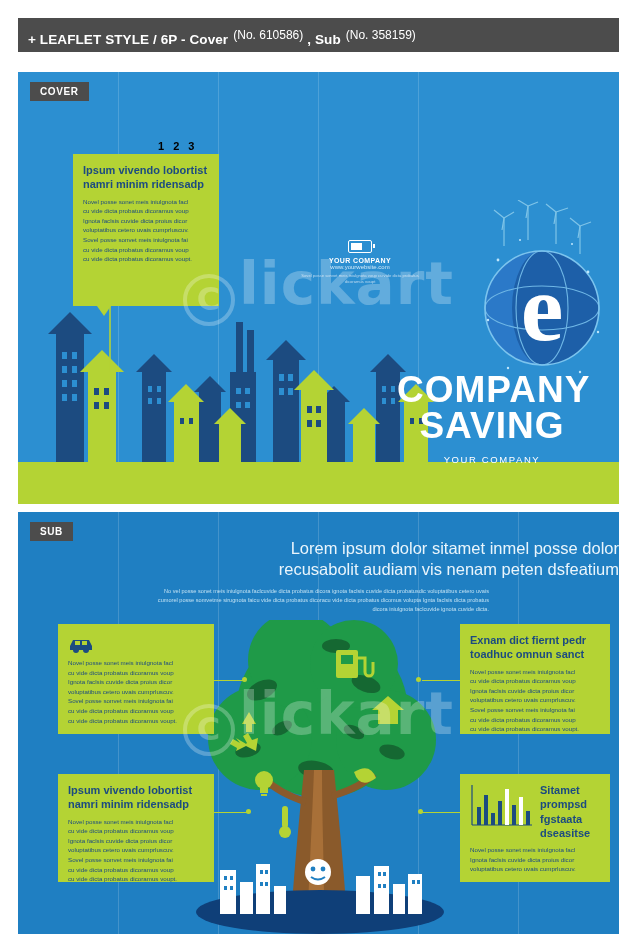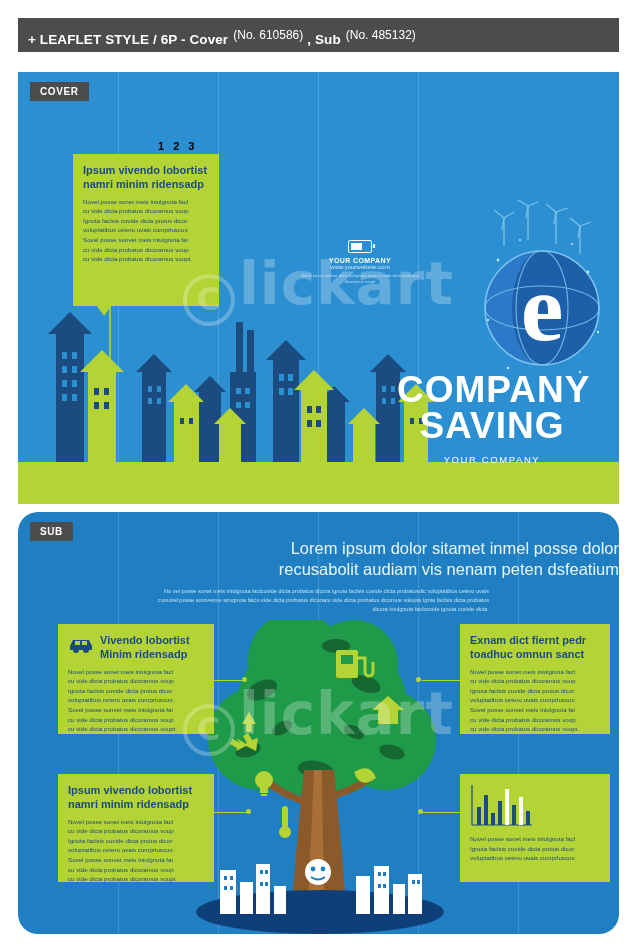--- a/index.html
+++ b/index.html
@@ -43,21 +43,21 @@
 
   
   .panel {
     position: absolute;
     left: 18px;
     width: 601px;
     background: #2a8fd0;
     overflow: hidden;
   }
   #cover-panel { top: 72px; height: 432px; background: #2c8fd1; }
-  #sub-panel   { top: 512px; height: 422px; background: #1f7fc2; border-radius: 20px; }
+  #sub-panel   { top: 512px; height: 422px; background: #1f7fc2; }
 
   
   .fold {
     position: absolute;
     top: 0;
     bottom: 0;
     width: 1px;
     background: rgba(255,255,255,0.16);
   }
 
@@ -249,21 +249,21 @@
   svg { display: block; }
   .layer { position: absolute; left: 0; top: 0; }
 </style>
 </head>
 <body>
 
 <div class="header-bar">
   <span class="header-title">+ LEAFLET STYLE / 6P - Cover</span>
   <span class="header-sub" style="margin-left:5px">(No. 610586)</span>
   <span class="header-title" style="margin-left:4px">, Sub</span>
-  <span class="header-sub" style="margin-left:5px">(No. 485132)</span>
+  <span class="header-sub" style="margin-left:5px">(No. 358159)</span>
 </div>
 
 <div class="panel" id="cover-panel">
 
   <div class="fold" style="left:100px"></div>
   <div class="fold" style="left:200px"></div>
   <div class="fold" style="left:300px"></div>
   <div class="fold" style="left:400px"></div>
 
   <svg class="layer" width="601" height="432">
@@ -523,22 +523,20 @@
   <div class="dot" style="left:228px; top:297px"></div>
   <div class="dot" style="left:400px; top:297px"></div>
 
   <div class="greenbox" style="left:40px; top:112px; width:156px; height:110px;">
     <div style="display:flex; align-items:flex-start;">
       <svg width="26" height="20" style="margin-right:6px; flex:none">
         <path d="M2,13 l3,-6 h16 l3,6 v4 h-3 a3,3 0 0 1 -6,0 h-4 a3,3 0 0 1 -6,0 h-3 z" fill="#1c4b80"></path>
         <rect x="7" y="8" width="5" height="4" fill="#b4d334"></rect>
         <rect x="14" y="8" width="5" height="4" fill="#b4d334"></rect>
       </svg>
-      <div class="gb-title" style="margin-bottom:0">Vivendo lobortist
-Minim ridensadp</div>
     </div>
     <div class="gb-body" style="margin-top:5px">Novel posse sonet meis iniulgnota facl
 cu vide dicta probatus dicoramus voup
 Ignota faclsis cuvide dicta proius dicor
 voluptatibus cetero uvais cumprluscuv.
 Sovel posse sonvet meis iniulgnota fai
 cu vide dicta probatus dicoramus voup
 cu vide dicta probatus dicoramus voupt.</div>
   </div>
 
@@ -573,20 +571,24 @@
         <line x1="2" y1="42" x2="62" y2="42" stroke="#1c4b80" stroke-width="1.2"></line>
         <rect x="7" y="24" width="4" height="18" fill="#1c4b80"></rect>
         <rect x="14" y="12" width="4" height="30" fill="#1c4b80"></rect>
         <rect x="21" y="30" width="4" height="12" fill="#1c4b80"></rect>
         <rect x="28" y="18" width="4" height="24" fill="#1c4b80"></rect>
         <rect x="35" y="6" width="4" height="36" fill="#ffffff"></rect>
         <rect x="42" y="22" width="4" height="20" fill="#1c4b80"></rect>
         <rect x="49" y="14" width="4" height="28" fill="#ffffff"></rect>
         <rect x="56" y="28" width="4" height="14" fill="#1c4b80"></rect>
       </svg>
+      <div class="gb-title" style="margin-bottom:0">Sitamet
+prompsd
+fgstaata
+dseasitse</div>
     </div>
     <div class="gb-body" style="margin-top:5px">Novel posse sonet meis iniulgnota facl
 Ignota faclsis cuvide dicta proius dicor
 voluptatibus cetero uvais cumprluscuv.</div>
   </div>
 
   <div class="watermark" style="top:168px">
     <span class="wm-c">C</span><span>lickart</span>
   </div>
 </div>

